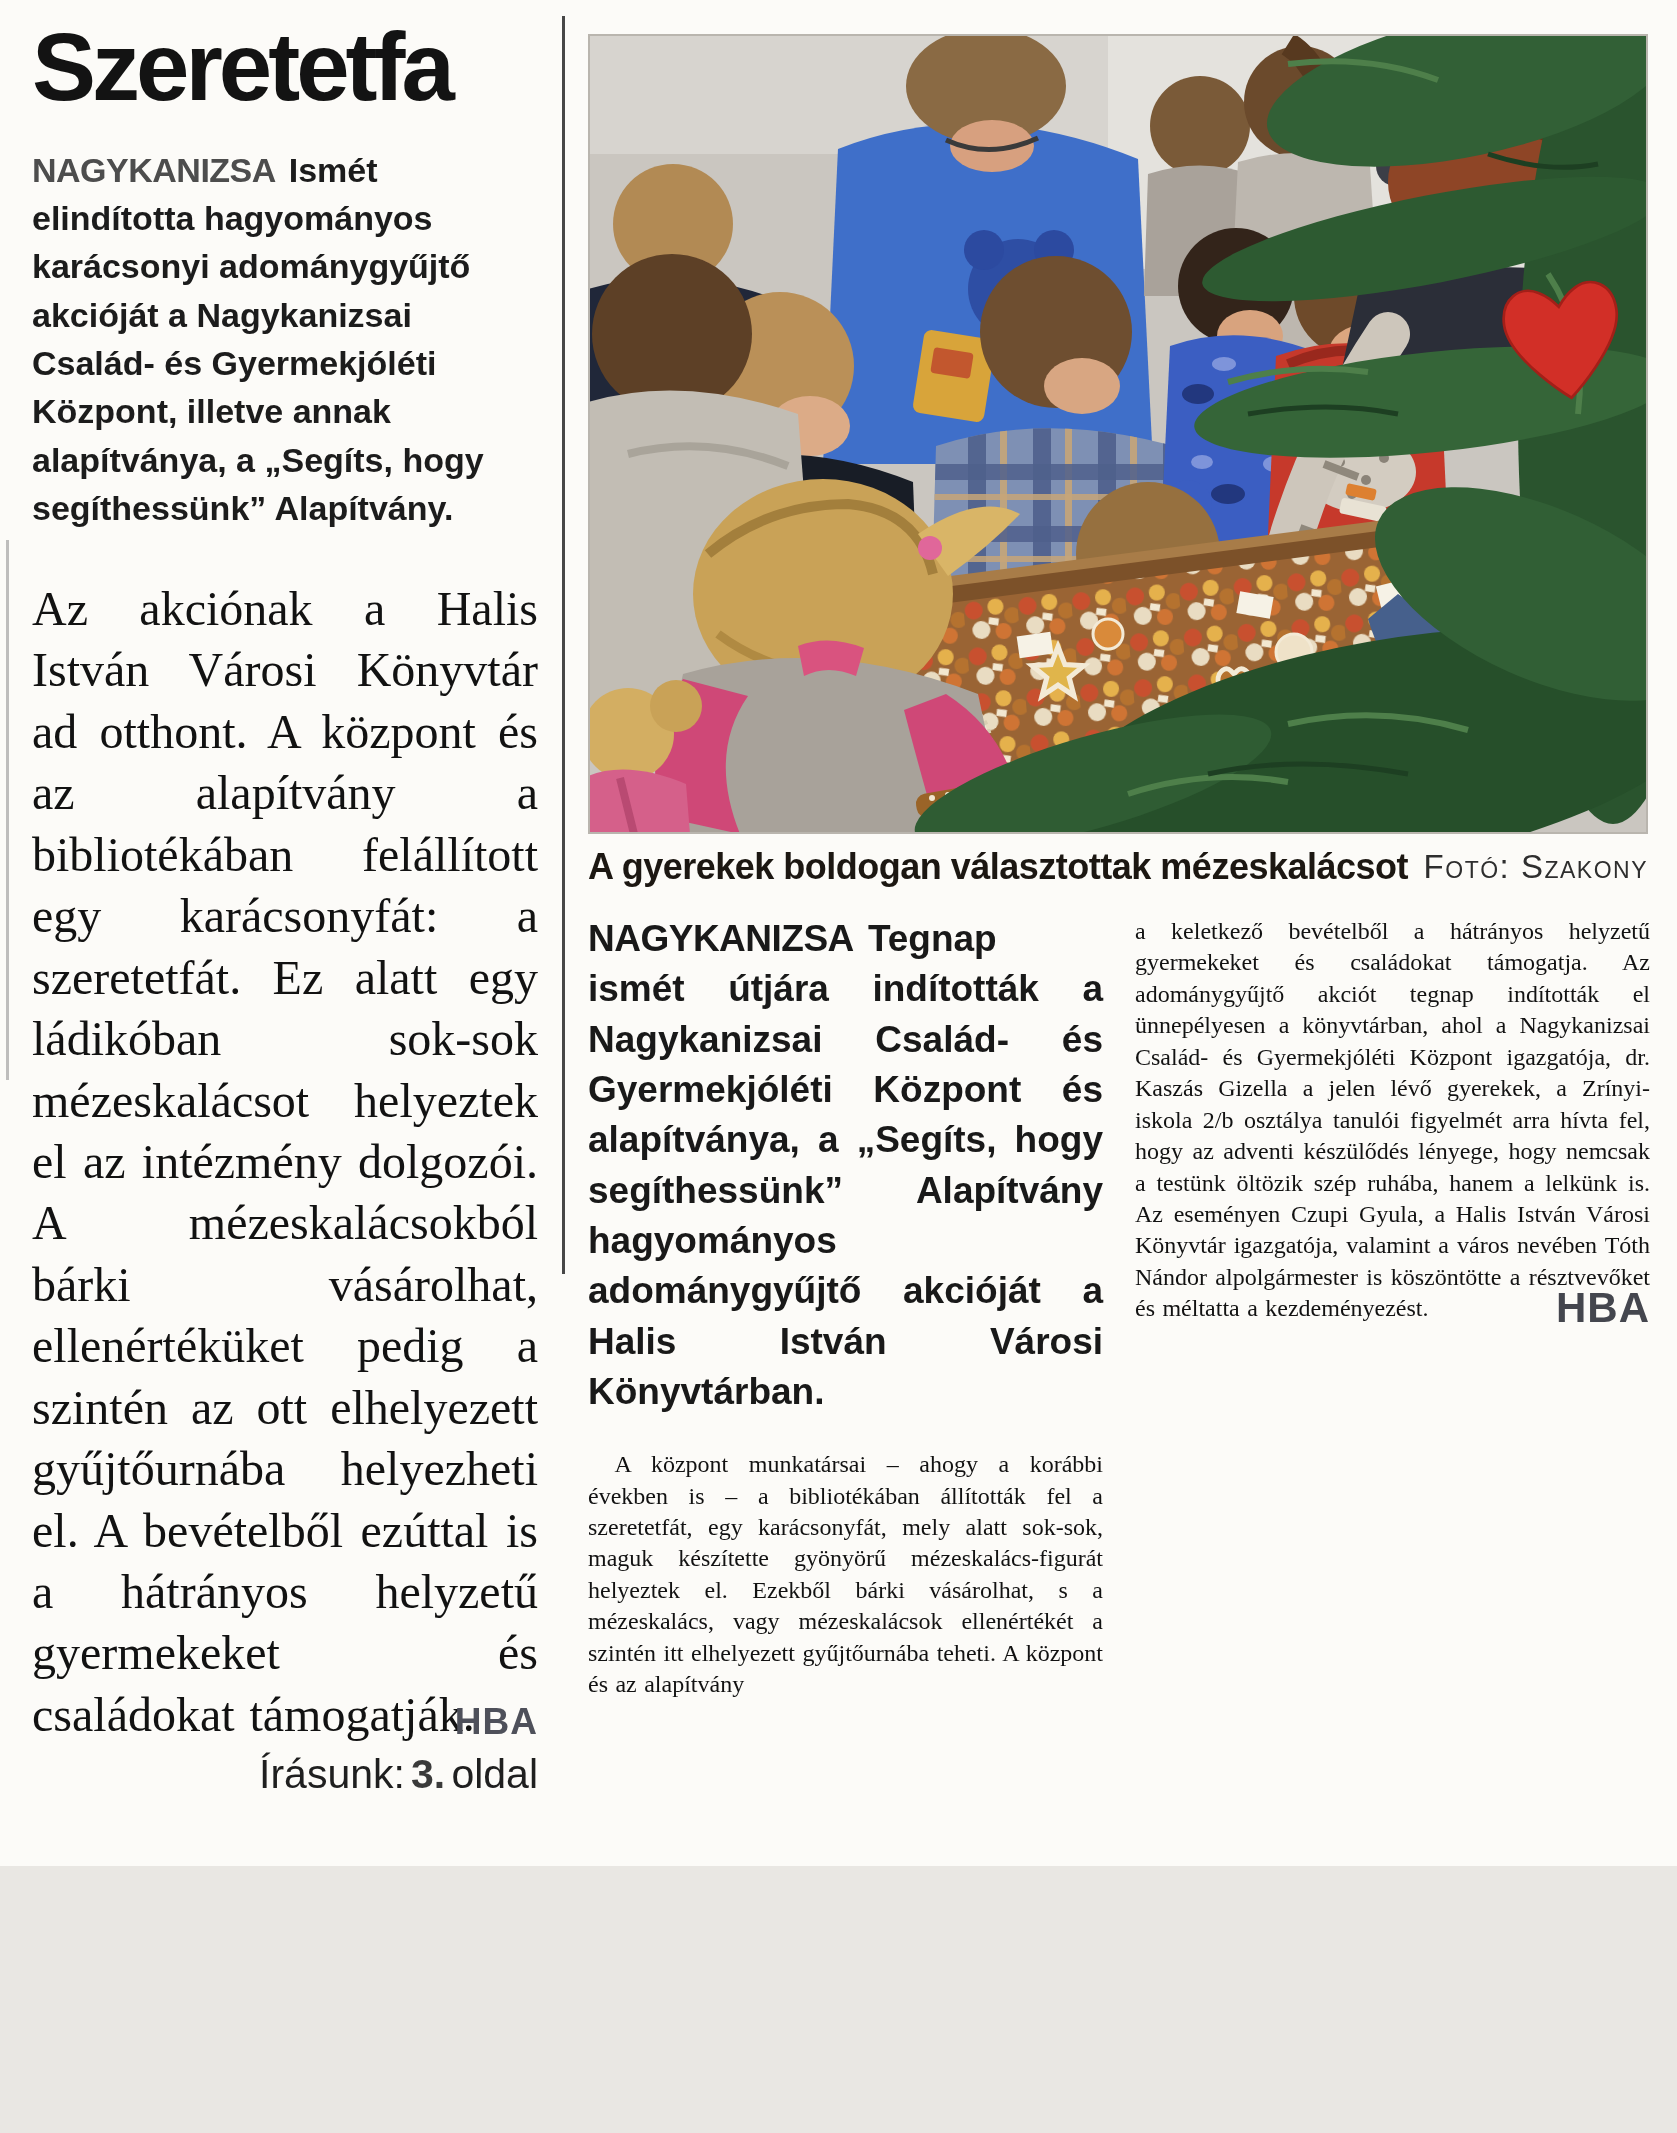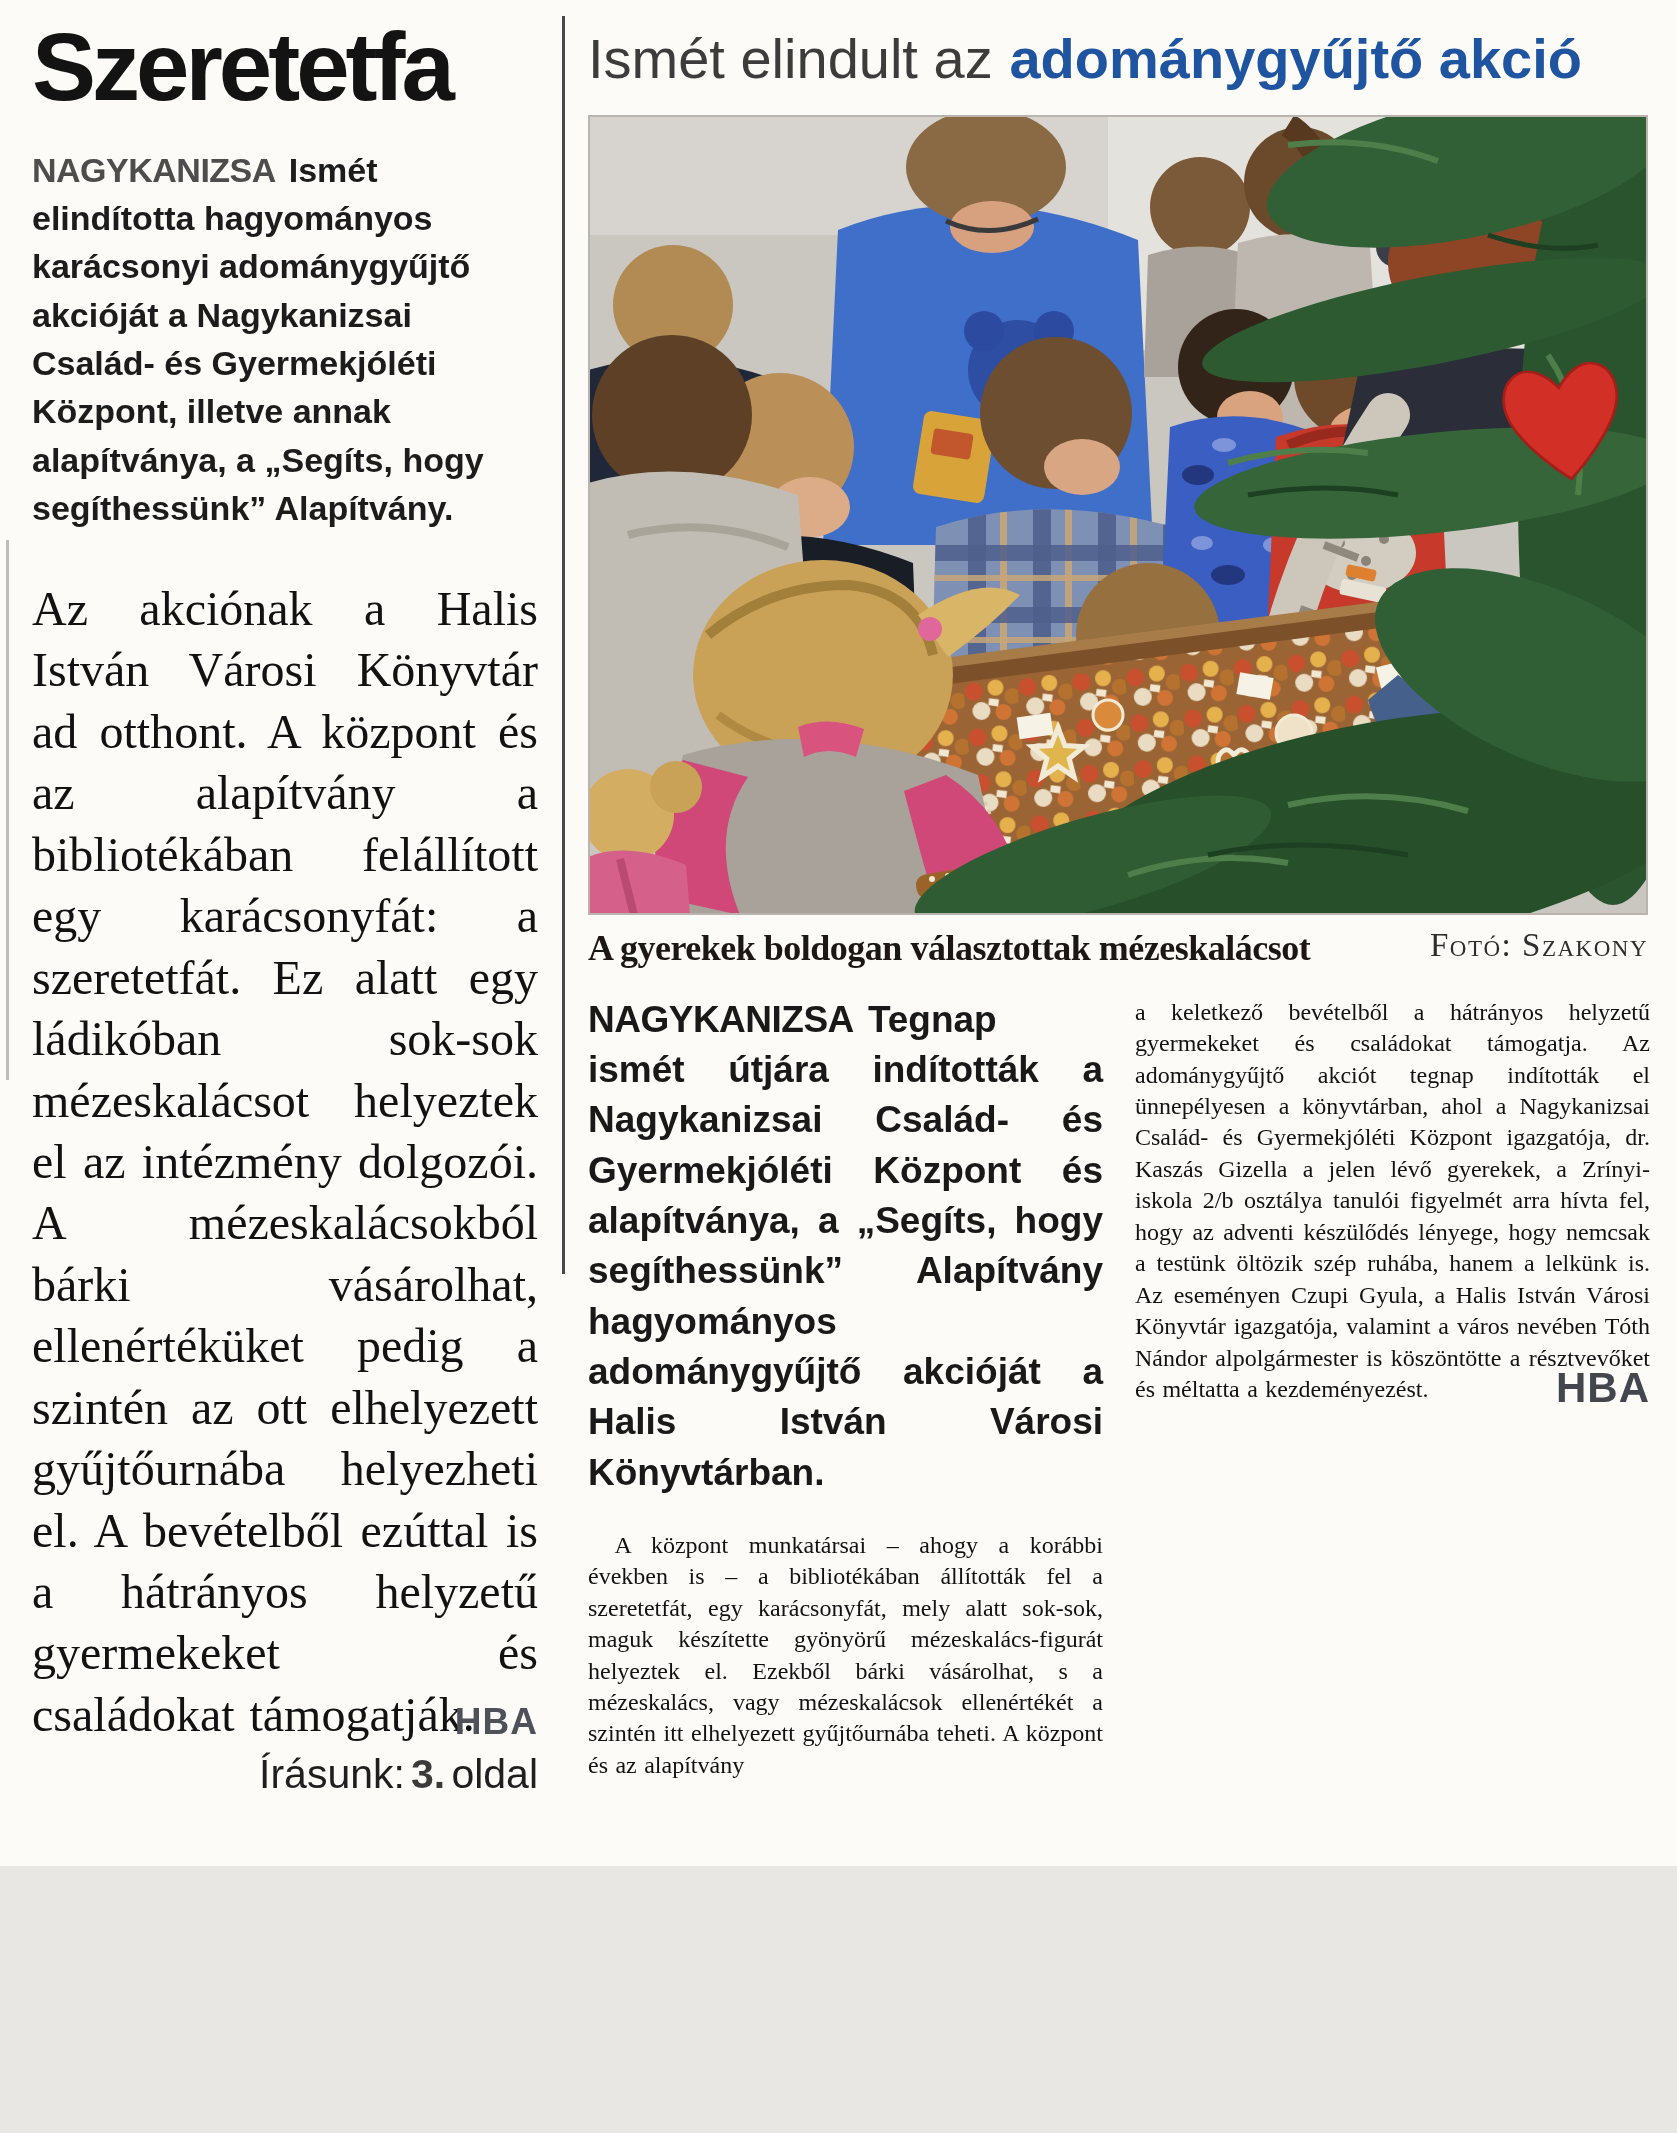--- a/index.html
+++ b/index.html
@@ -25,21 +25,21 @@
   .divider{position:absolute;left:562px;top:16px;width:3px;height:1258px;background:#474747;}
 
   
   .main-article{position:absolute;left:588px;top:10px;width:1062px;}
   .headline-main{font-size:96px;font-weight:700;letter-spacing:-3px;line-height:1.02;margin:0;color:#131313;}
   .subtitle{margin:18px 0 0 0;font-size:56px;line-height:1.12;font-weight:500;}
   .sub-plain{color:#3c3c3c;margin-right:.3em;}
   .sub-accent{color:#1f55a0;font-weight:600;}
   .photo-frame{margin:24px 0 0 0;width:1060px;height:800px;}
   .photo-frame svg{display:block;width:1060px;height:800px;}
-  .caption-row{display:flex;justify-content:space-between;align-items:flex-start;width:1060px;margin-top:12px;font-family:Liberation Serif, serif;}
+  .caption-row{display:flex;justify-content:space-between;align-items:center;width:1060px;margin-top:12px;}
   .caption{font-size:36px;font-weight:700;letter-spacing:-.5px;color:#1c1712;}
   .credit{font-size:33px;font-variant:small-caps;letter-spacing:1.5px;color:#2e2e2e;}
   .columns{display:flex;gap:32px;margin-top:26px;width:1062px;}
   .col{flex:1;min-width:0;}
   .lead-main{font-size:37px;line-height:1.36;color:#191919;text-align:justify;}
   .serif-main{font-size:24px;line-height:1.31;margin:32px 0 0 0;}
   .col2 .serif-main{margin-top:2px;}
   .indent{text-indent:1.1em;}
   .byline-main{font-size:42px;color:#44464e;margin-top:-41px;}
 </style>
@@ -53,21 +53,20 @@
     <h1 class="headline">Szeretetfa</h1>
     <p class="lead lead-left"><span class="loc loc-left">NAGYKANIZSA</span><span>Ismét elindította hagyományos karácsonyi adománygyűjtő akcióját a Nagykanizsai Család- és Gyermekjóléti Központ, illetve annak alapítványa, a „Segíts, hogy segíthessünk” Alapítvány.</span></p>
     <p class="serif body-left">Az akciónak a Halis István Városi Könyvtár ad otthont. A központ és az alapítvány a bibliotékában felállított egy karácsonyfát: a szeretetfát. Ez alatt egy ládikóban sok-sok mézeskalácsot helyeztek el az intézmény dolgozói. A mézeskalácsokból bárki vásárolhat, ellenértéküket pedig a szintén az ott elhelyezett gyűjtőurnába helyezheti el. A bevételből ezúttal is a hátrányos helyzetű gyermekeket és családokat támogatják.</p>
     <div class="byline byline-left">HBA</div>
     <div class="refer"><span>Írásunk:</span><span class="refer-page">3.</span><span>oldal</span></div>
   </aside>
 
   <div class="divider"></div>
 
   <section class="main-article">
-    <p class="subtitle"><span class="sub-plain">Ismét elindult az</span><span class="sub-accent">adománygyűjtő akció</span></p>
 
     <figure class="photo-frame">
       <svg viewBox="0 0 1060 800" preserveAspectRatio="none">
         <defs>
           <pattern id="cookies" width="54" height="46" patternUnits="userSpaceOnUse" patternTransform="rotate(-5)">
             <rect width="54" height="46" fill="#9a6434"></rect>
             <circle cx="10" cy="10" r="9" fill="#c8502f"></circle>
             <circle cx="32" cy="8" r="8" fill="#e5b14c"></circle>
             <circle cx="48" cy="18" r="8" fill="#b5722f"></circle>
             <circle cx="16" cy="30" r="9" fill="#e9dcc2"></circle>

